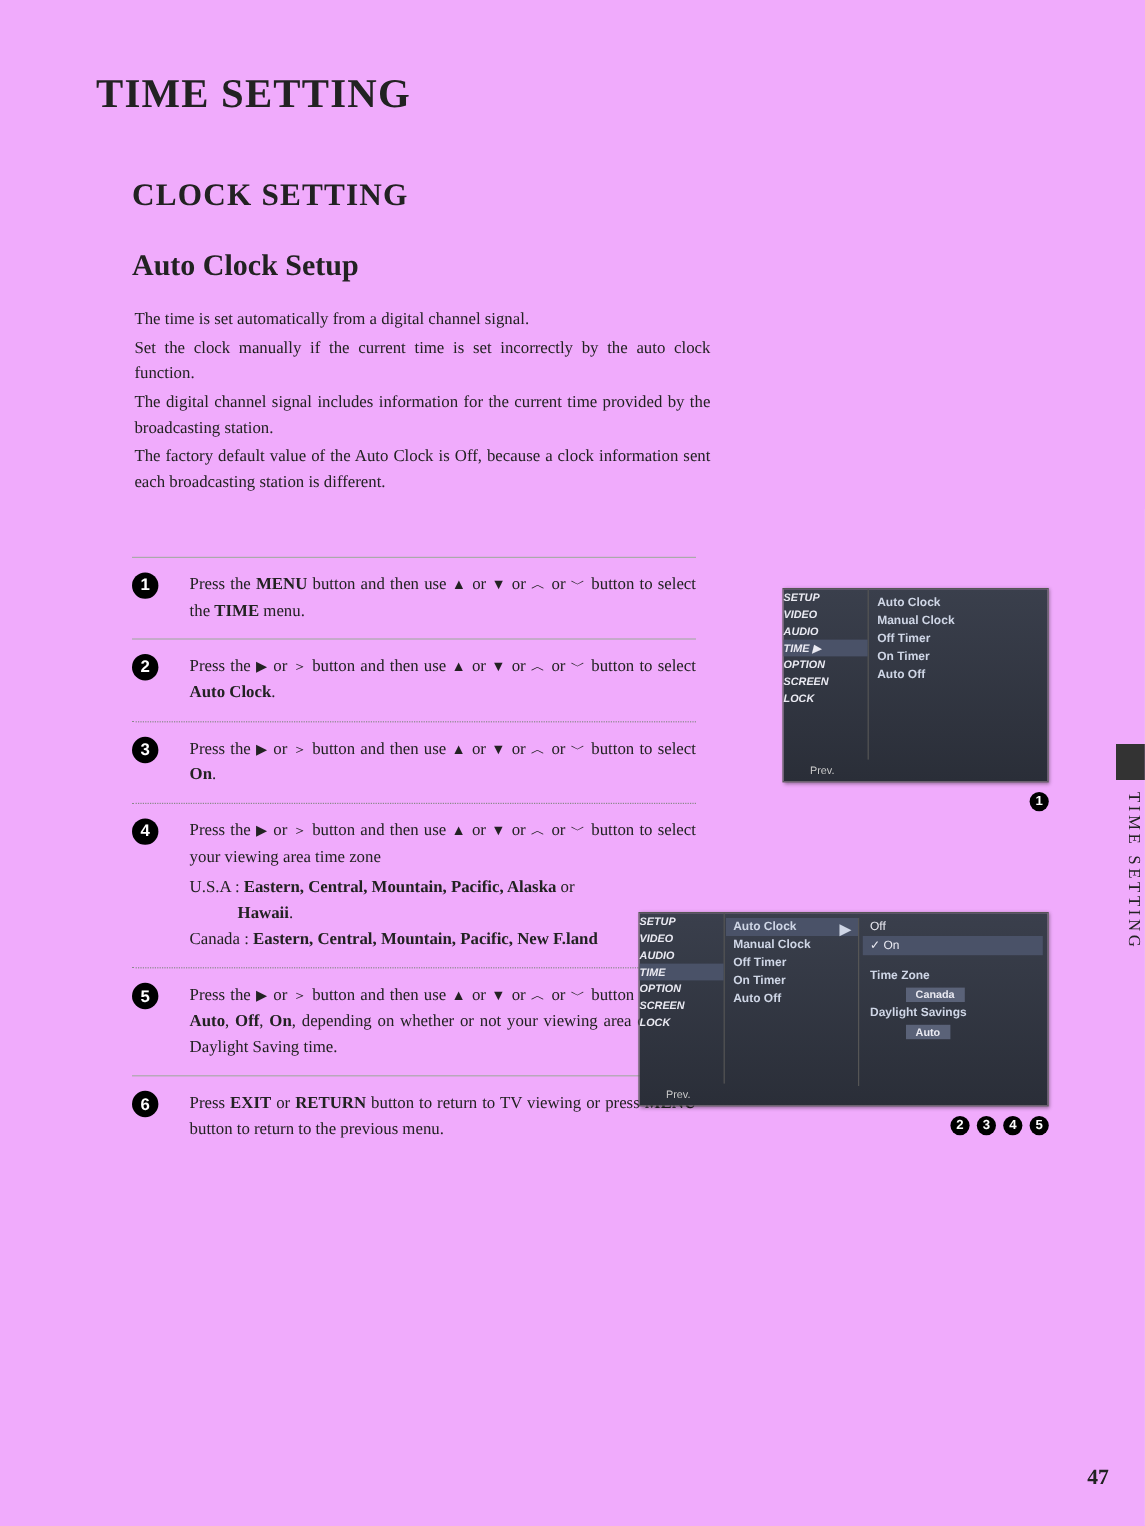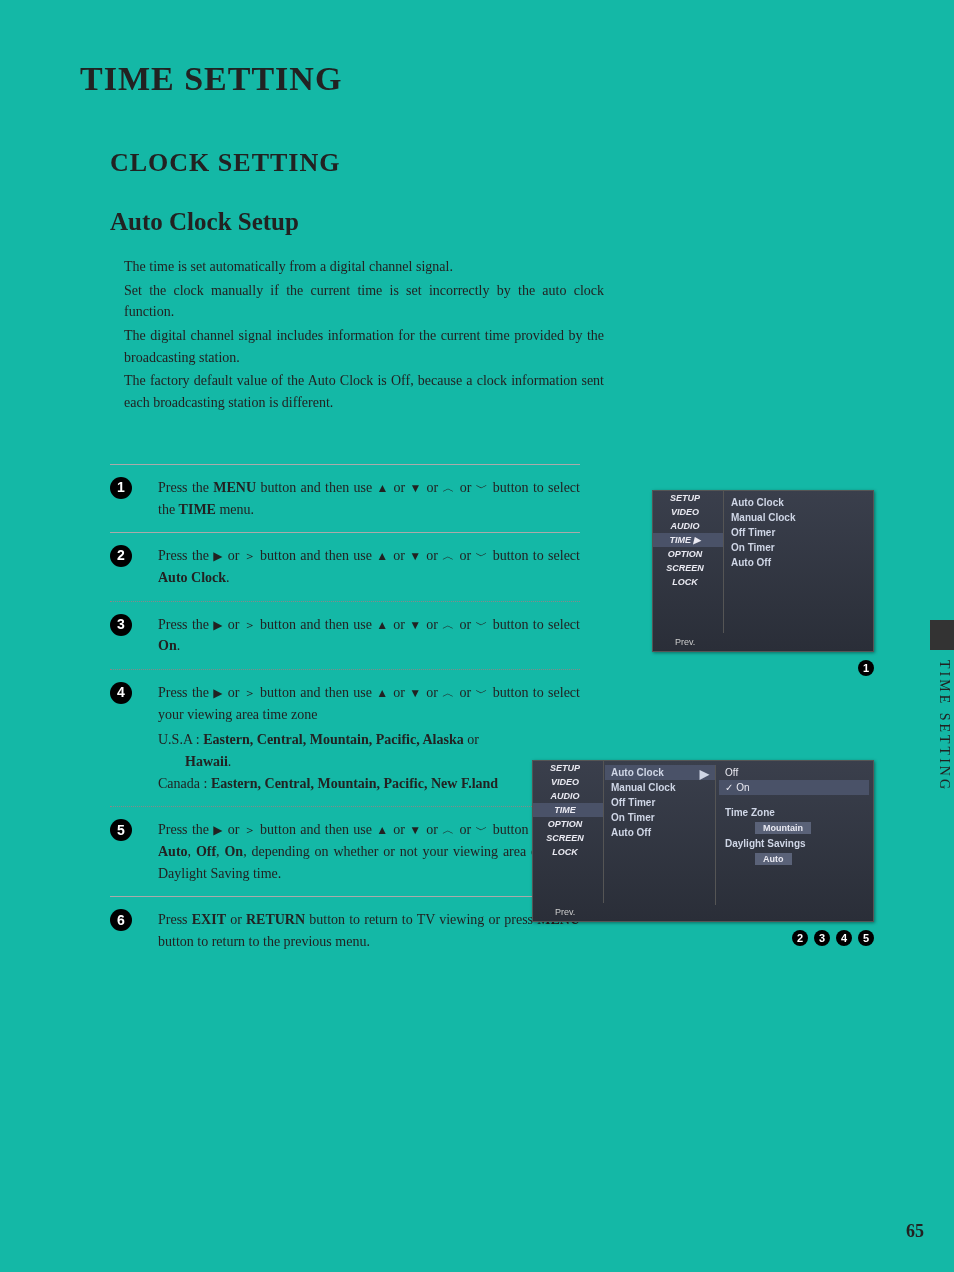--- a/index.html
+++ b/index.html
@@ -6,21 +6,21 @@
     margin: 0;
     padding: 0;
     background: #e8e8e8;
     font-family: Georgia, "Times New Roman", serif;
     color: #222;
   }
   .page {
     width: 954px;
     height: 1272px;
     margin: 0 auto;
-    background: #14b8a6;
+    background: #f0abfc;
     position: relative;
     box-sizing: border-box;
     padding: 60px 80px 40px 80px;
   }
   h1 {
     font-family: Georgia, serif;
     font-weight: bold;
     font-size: 34px;
     letter-spacing: 1px;
     margin: 0 0 50px 0;
@@ -32,21 +32,21 @@
     letter-spacing: 1px;
     margin: 0 0 30px 30px;
   }
   h3 {
     font-family: Georgia, serif;
     font-weight: bold;
     font-size: 25px;
     margin: 0 0 20px 30px;
   }
   .intro {
-    margin-left: 44px;
+    margin-left: 32px;
     width: 480px;
     font-size: 14px;
     line-height: 1.55;
   }
   .intro p { margin: 0 0 2px 0; text-align: justify; }
   .steps {
     margin-top: 50px;
     margin-left: 30px;
     width: 470px;
   }
@@ -112,21 +112,21 @@
     font-size: 10px;
     box-shadow: 1px 1px 3px rgba(0,0,0,0.4);
   }
   .osd1 { right: 80px; top: 490px; width: 220px; height: 160px; }
   .osd2 { right: 80px; top: 760px; width: 340px; height: 160px; }
   .osd .leftcol {
     position: absolute; left: 0; top: 0; bottom: 18px; width: 70px;
     border-right: 1px solid #555;
   }
   .osd .leftcol .mi {
-    font-style: italic; font-weight: bold; text-align: center;
+    font-style: italic; font-weight: bold; text-align: left;
     padding: 2px 6px 2px 0; font-size: 9px;
   }
   .osd .leftcol .mi.sel { background: #4a5268; }
   .osd .midcol {
     position: absolute; left: 72px; top: 4px; width: 110px;
   }
   .osd .midcol div { padding: 2px 6px; }
   .osd .rcol {
     position: absolute; left: 186px; top: 4px; right: 4px;
   }
@@ -147,21 +147,21 @@
     display: flex;
     gap: 6px;
   }
   .osd-badge-row .sm {
     width: 16px; height: 16px; border-radius: 50%; background:#000; color:#fff;
     font-size: 11px; font-weight: bold; display:flex; align-items:center; justify-content:center;
   }
   .br1 { right: 80px; top: 660px; }
   .br2 { right: 80px; top: 930px; }
 
-  .indent1 { margin-left: 27px; display:block; }
+  .indent1 { margin-left: 40px; display:block; }
 </style>
 </head>
 <body>
 
 <div class="page">
 
   <h1>TIME SETTING</h1>
   <h2>CLOCK SETTING</h2>
   <h3>Auto Clock Setup</h3>
 
@@ -258,30 +258,30 @@
       <div class="subhead">Manual Clock</div>
       <div class="subhead">Off Timer</div>
       <div class="subhead">On Timer</div>
       <div class="subhead">Auto Off</div>
     </div>
     <div class="rcol">
       <div>Off</div>
       <div style="background:#4a5268"><span>✓</span> <span>On</span></div>
       <div style="height:6px"></div>
       <div class="subhead">Time Zone</div>
-      <div><span class="pill">Mountain</span></div>
+      <div><span class="pill">Canada</span></div>
       <div class="subhead">Daylight Savings</div>
       <div><span class="pill">Auto</span></div>
     </div>
     <div class="prev">Prev.</div>
   </div>
   <div class="osd-badge-row br2">
     <div class="sm">2</div>
     <div class="sm">3</div>
     <div class="sm">4</div>
     <div class="sm">5</div>
   </div>
 
   <div class="side-black"></div>
   <div class="side-label">TIME SETTING</div>
 
-  <div class="page-num">65</div>
+  <div class="page-num">47</div>
 </div>
 
 </body></html>

